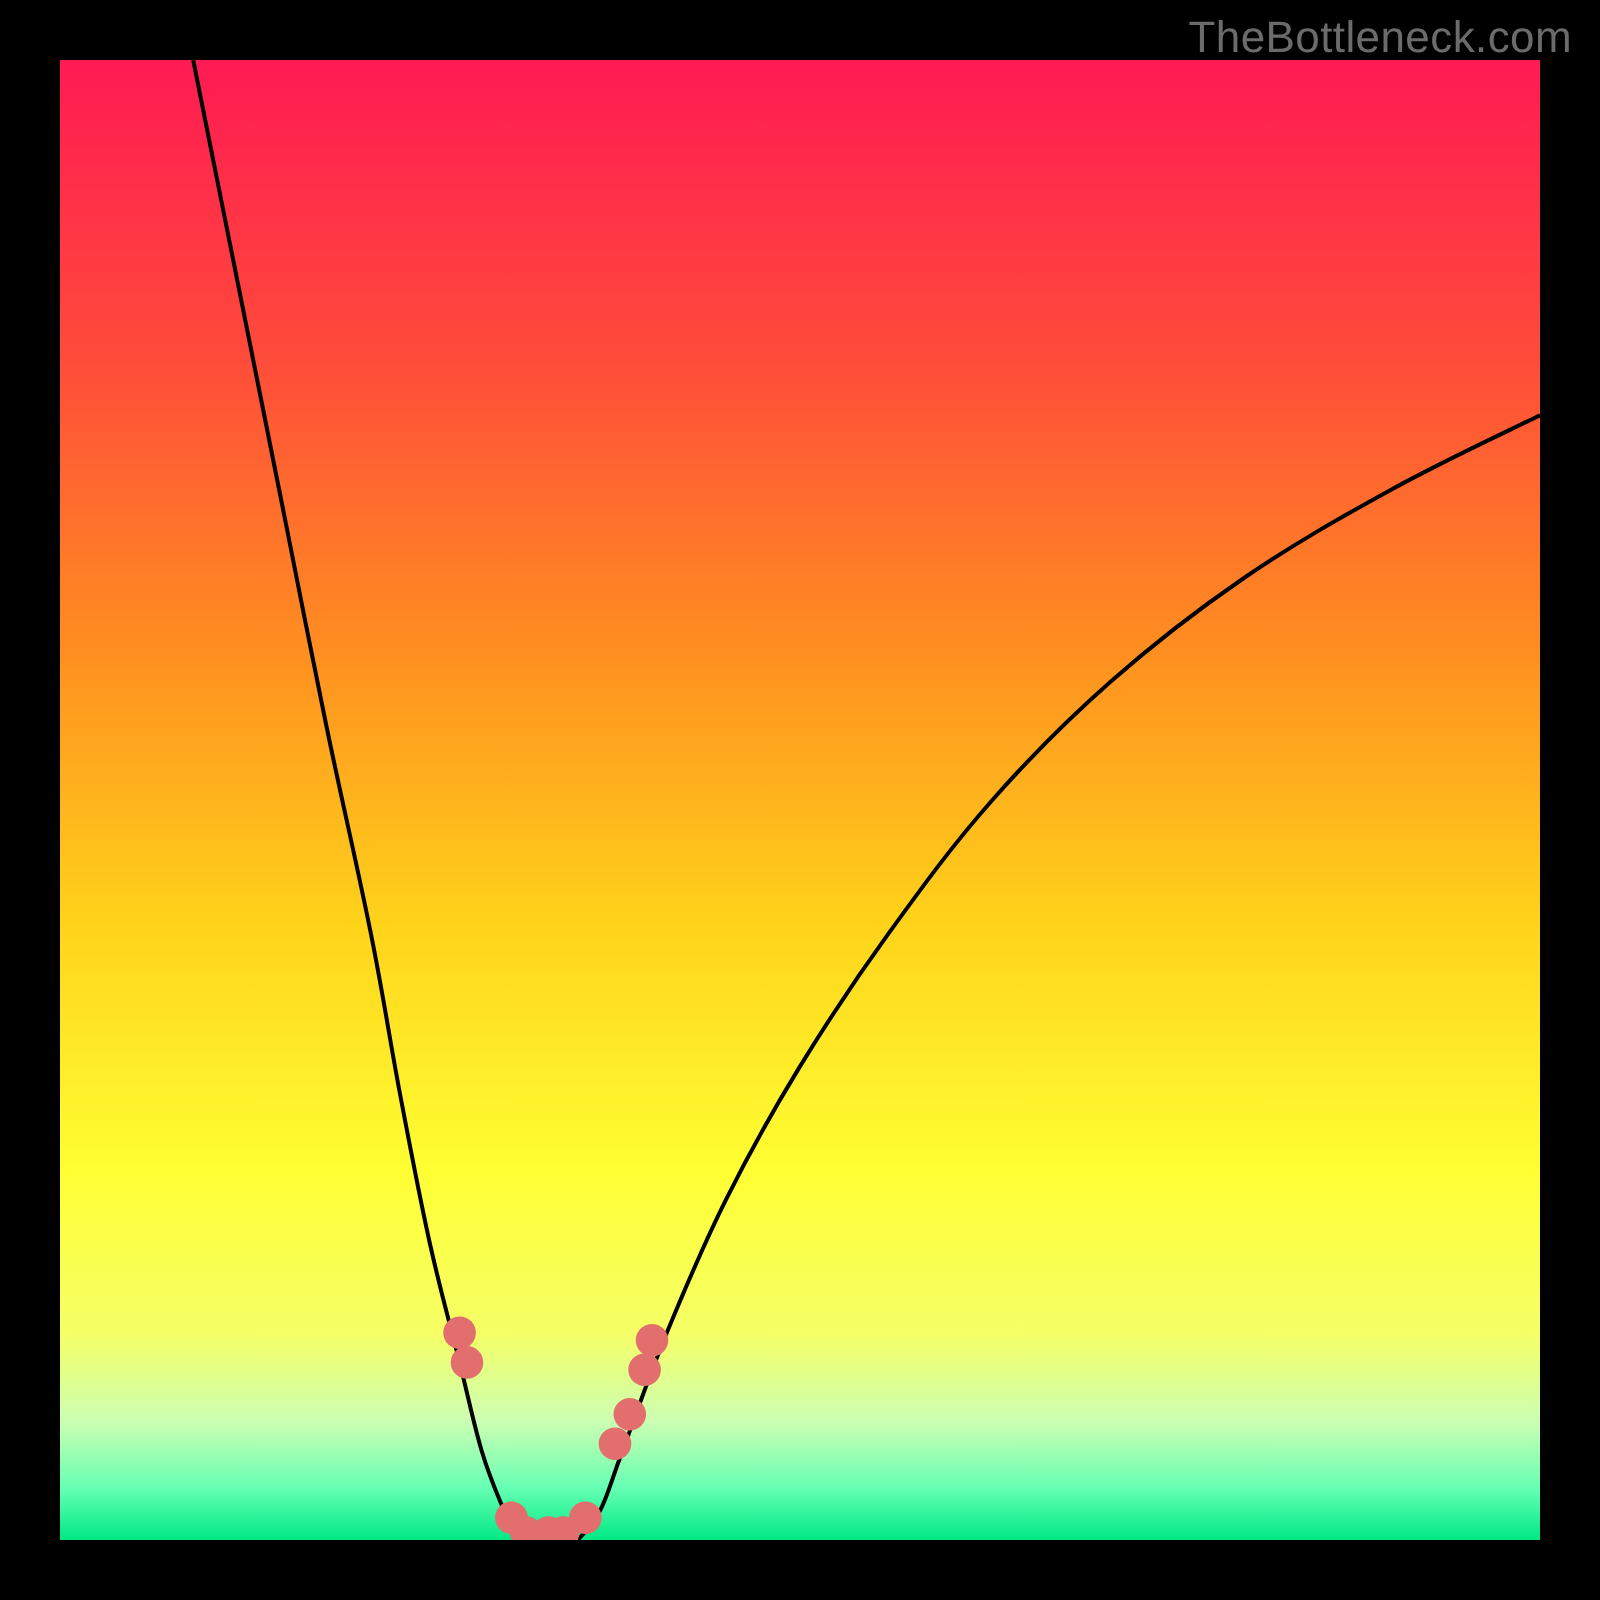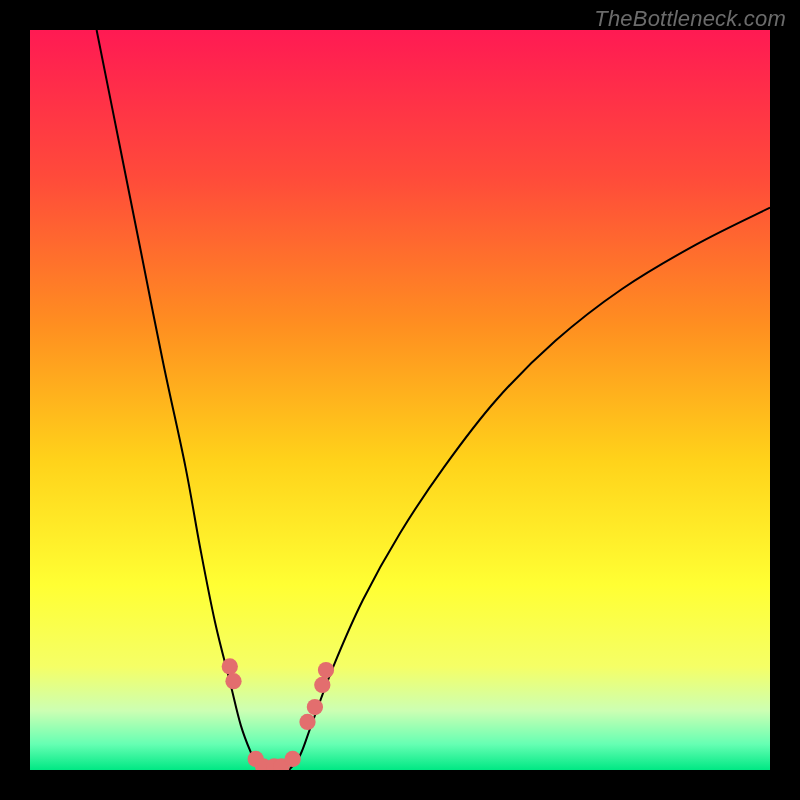--- a/index.html
+++ b/index.html
@@ -9,21 +9,20 @@
     height: 800px;
     background: #000;
     overflow: hidden;
     font-family: Arial, Helvetica, sans-serif;
   }
   .stage {
     position: relative;
     width: 800px;
     height: 800px;
     background: #000;
-    font-style: italic;
   }
   .watermark {
     position: absolute;
     top: 6px;
     right: 14px;
     color: #6b6b6b;
     font-size: 22px;
     letter-spacing: 0.2px;
     font-weight: 500;
     z-index: 10;

